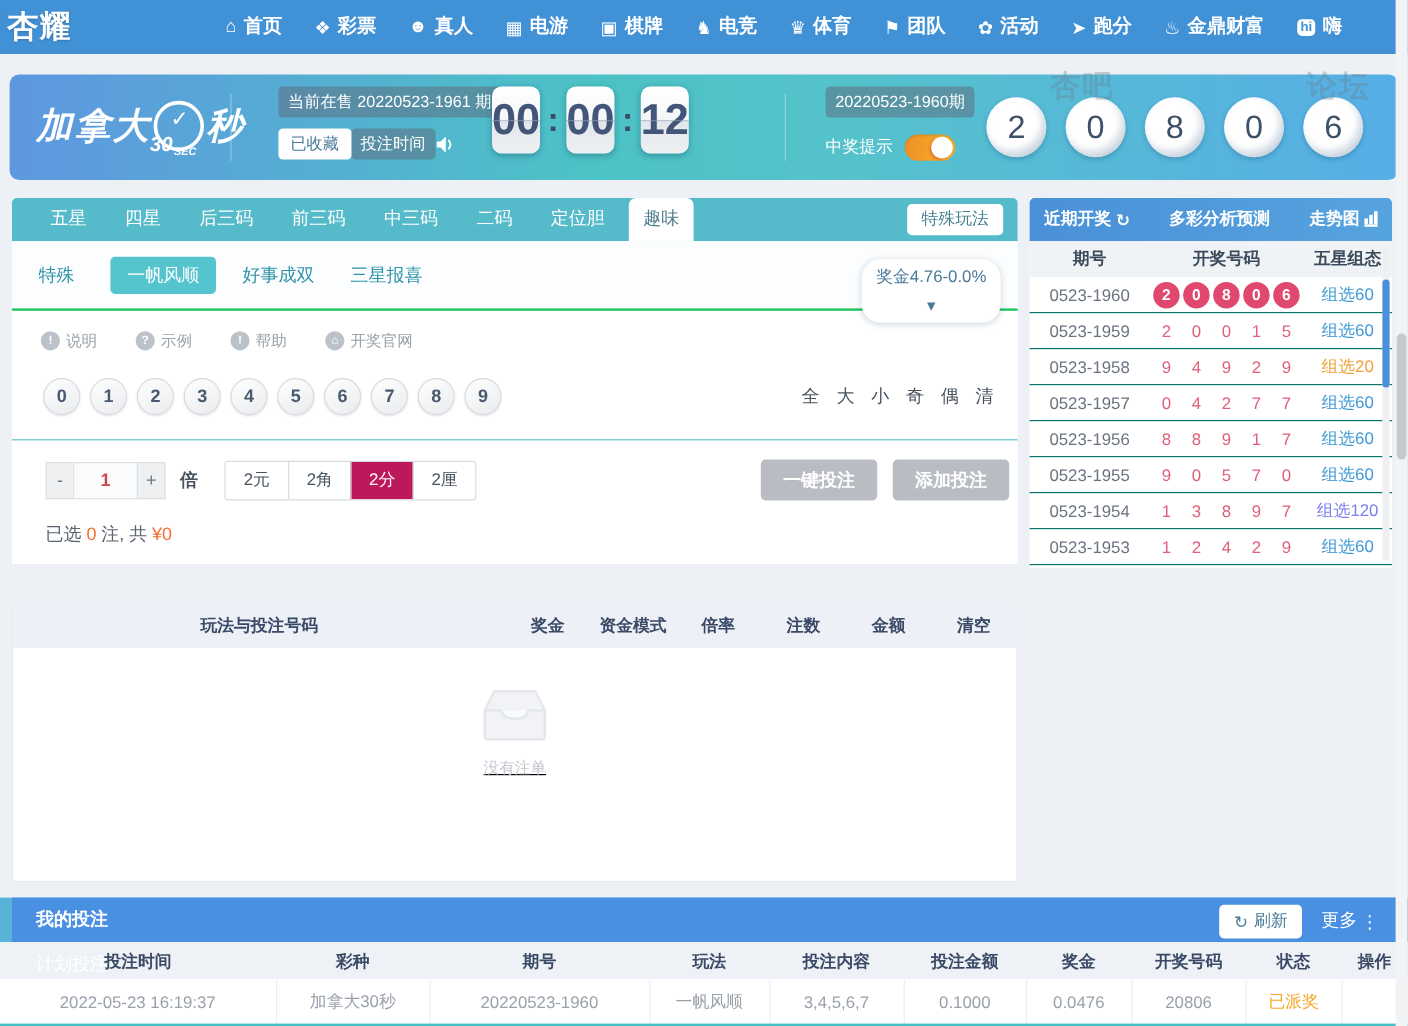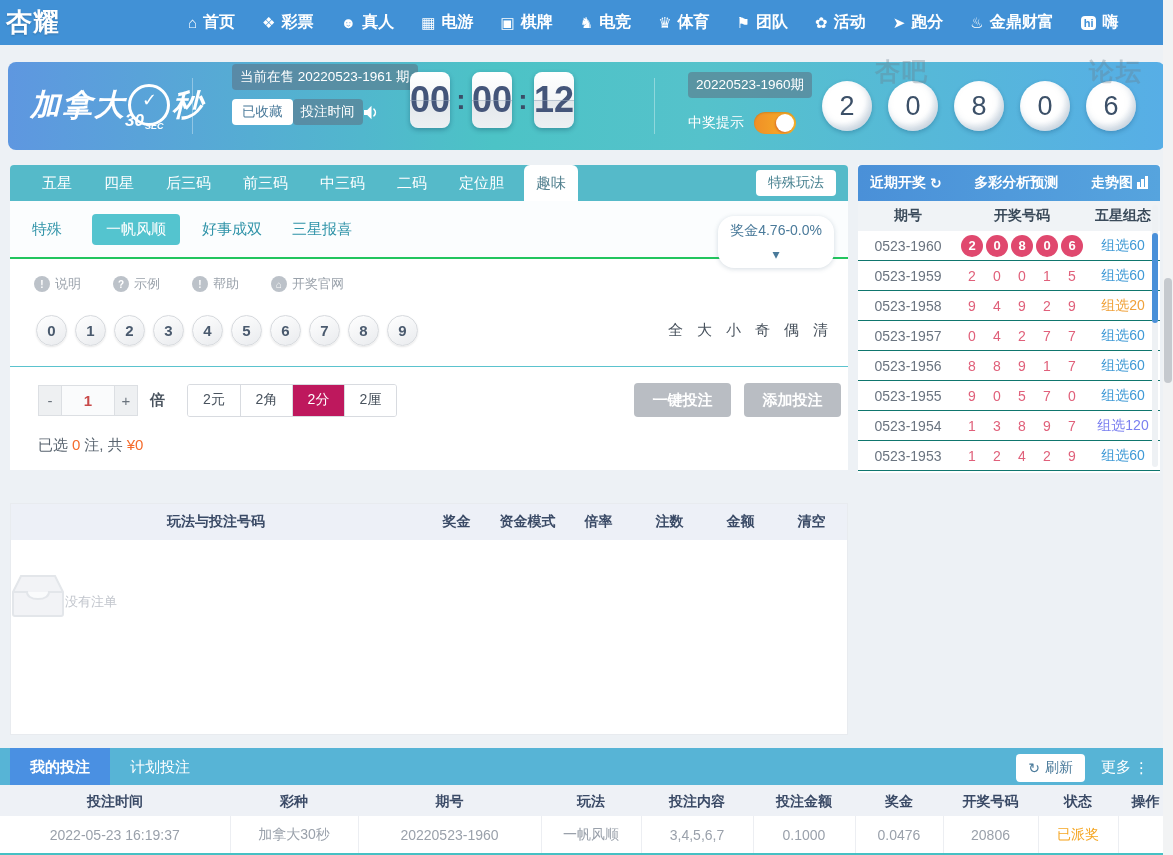--- a/index.html
+++ b/index.html
@@ -18,21 +18,21 @@
   
   #banner { position:absolute; left:8px; top:62px; width:1157px; height:88px; border-radius:8px;
             background:linear-gradient(90deg,#5e97e0 0%,#4cc3c6 42%,#55c2cb 60%,#57aee6 100%); }
   #lottery-logo { position:absolute; left:22px; top:22px; color:#fff; font-style:italic; font-weight:bold; display:flex; align-items:center; }
   .logo-cn { font-size:30px; letter-spacing:2px; }
   .logo-clock { position:relative; width:42px; height:42px; border:3px solid #fff; border-radius:50%; margin:0 2px; }
   .logo-check { position:absolute; left:11px; top:2px; font-size:18px; font-style:normal; }
   .logo-30 { position:absolute; left:-6px; bottom:-8px; font-size:17px; }
   .logo-sec { position:absolute; left:14px; bottom:-8px; font-size:9px; }
   .banner-divider { position:absolute; top:16px; width:1px; height:56px; background:rgba(255,255,255,.35); }
-  #issue-col { position:absolute; left:224px; top:2px; width:180px; }
+  #issue-col { position:absolute; left:224px; top:10px; width:180px; }
   .badge-dark { display:inline-block; background:rgba(92,112,130,.55); color:#fff; font-size:13.5px; padding:4px 8px; border-radius:4px; white-space:nowrap; }
   .badge-white { display:inline-block; background:#fff; color:#4a7a9a; font-size:13.5px; padding:4px 10px; border-radius:4px; }
   #issue-col .row2 { margin-top:9px; display:flex; align-items:center; gap:0; }
   #countdown { position:absolute; left:402px; top:10px; display:flex; align-items:center; }
   .flip-card { width:40px; height:56px; border-radius:8px; position:relative;
                background:linear-gradient(#ffffff 0%,#f4f6f8 49%,#e3e7eb 51%,#edf0f3 100%);
                box-shadow:0 2px 5px rgba(0,40,70,.3); color:#44557a; font-size:36px; font-weight:bold;
                display:flex; align-items:center; justify-content:center; }
   .flip-card::after { content:""; position:absolute; left:0; right:0; top:50%; height:1px; background:rgba(150,165,185,.55); }
   .colon { width:22px; text-align:center; color:#3a4d66; font-size:28px; font-weight:bold; }
@@ -84,21 +84,21 @@
   #quick-bet-btn { left:624px; }
   #add-bet-btn { left:734px; }
   #summary { margin-top:19px; padding-left:28px; font-size:15px; color:#5a6570; }
   .summary-num { color:#f56c2d; margin:0 4px; }
 
   
   #slip-card { position:absolute; left:10px; top:503px; width:838px; height:232px; background:#fff; border:1px solid #e8ebef; }
   #slip-head { display:flex; height:36px; background:#edf0f7; align-items:center; font-size:14px; font-weight:bold; color:#3a4a66; }
   .sh-main { width:410px; text-align:center; }
   .sh-col { flex:1; text-align:center; }
-  #slip-empty { margin-top:34px; display:flex; flex-direction:row; align-items:center; }
+  #slip-empty { margin-top:34px; display:flex; flex-direction:column; align-items:center;text-decoration:underline; }
   #empty-text { margin-top:8px; color:#c2c6cd; font-size:13px; }
 
   
   #recent-panel { position:absolute; left:858px; top:165px; width:302px; height:308px; background:#fff; }
   #recent-head { height:36px; background:linear-gradient(90deg,#4a90d8,#56a4de); border-radius:4px 4px 0 0; display:flex; align-items:center; justify-content:space-between; padding:0 12px; }
   .rtab { color:#fff; font-size:14px; font-weight:bold; cursor:pointer; display:flex; align-items:center; gap:4px; white-space:nowrap; }
   .trend-ico { display:inline-flex; align-items:flex-end; gap:1px; height:11px; border-bottom:2px solid #fff; padding-bottom:0; }
   .trend-ico i { width:3px; background:#fff; display:inline-block; }
   #recent-thead { height:30px; background:#f0f3f6; display:flex; align-items:center; font-size:14px; font-weight:bold; color:#3a4a5a; }
   .rth-issue { width:100px; text-align:center; }
@@ -109,21 +109,21 @@
   .r-nums { width:128px; display:flex; justify-content:center; align-items:center; }
   .rd { width:25px; text-align:center; color:#e0607a; font-size:14px; }
   .rb { width:22px; height:22px; margin:0 1.5px; border-radius:50%; background:#e0486e; color:#fff; font-size:13px; font-weight:bold; font-style:normal; display:flex; align-items:center; justify-content:center; }
   .r-type { flex:1; text-align:center; font-size:14px; text-decoration:none; cursor:pointer; }
   .blue-link { color:#3f9ad6; } .orange-link { color:#f0a13a; } .purple-link { color:#7a7ff0; }
   #panel-scroll { position:absolute; right:2px; top:40px; width:6px; height:262px; background:#eef1f4; border-radius:3px; }
   #panel-thumb { position:absolute; left:0; top:28px; width:6px; height:90px; background:#4a90d9; border-radius:3px; cursor:grab; }
 
   
   #bottom { position:absolute; left:0; top:748px; width:1173px; height:107px; }
-  #btabs { position:relative; height:37px; background:#57b4d6; display:flex; align-items:stretch; padding-left:10px; }
+  #btabs { position:relative; height:37px; background:#57b4d6; display:flex; align-items:stretch; padding-left:10px;flex-direction:column; }
   .btab { color:#fff; font-size:15px; line-height:37px; padding:0 20px; cursor:pointer; }
   .btab.active { background:#4a90e2; font-weight:bold; }
   #refresh-btn { position:absolute; right:88px; top:6px; background:#fff; border:none; border-radius:4px; color:#4a7a9a; font-size:14px; padding:5px 12px; cursor:pointer; display:flex; align-items:center; gap:5px; }
   #more-btn { position:absolute; right:24px; top:10px; color:#fff; font-size:15px; cursor:pointer; display:flex; align-items:center; gap:3px; }
   #bets-table { width:1173px; border-collapse:collapse; margin-top:2px; background:#fff; table-layout:fixed; }
   #bets-table th { height:29px; background:#eef1f6; color:#3a4a66; font-size:14px; font-weight:bold; }
   #bets-table td { height:37px; color:#9aa1ab; font-size:14px; text-align:center; border-left:1px solid #eceef2; background:#fff; }
   #bets-table td:first-child { border-left:none; }
   .status-paid { color:#f5a623 !important; }
   #bottom-line { position:absolute; left:0; bottom:0; width:1173px; height:2px; background:#45c0c4; }

